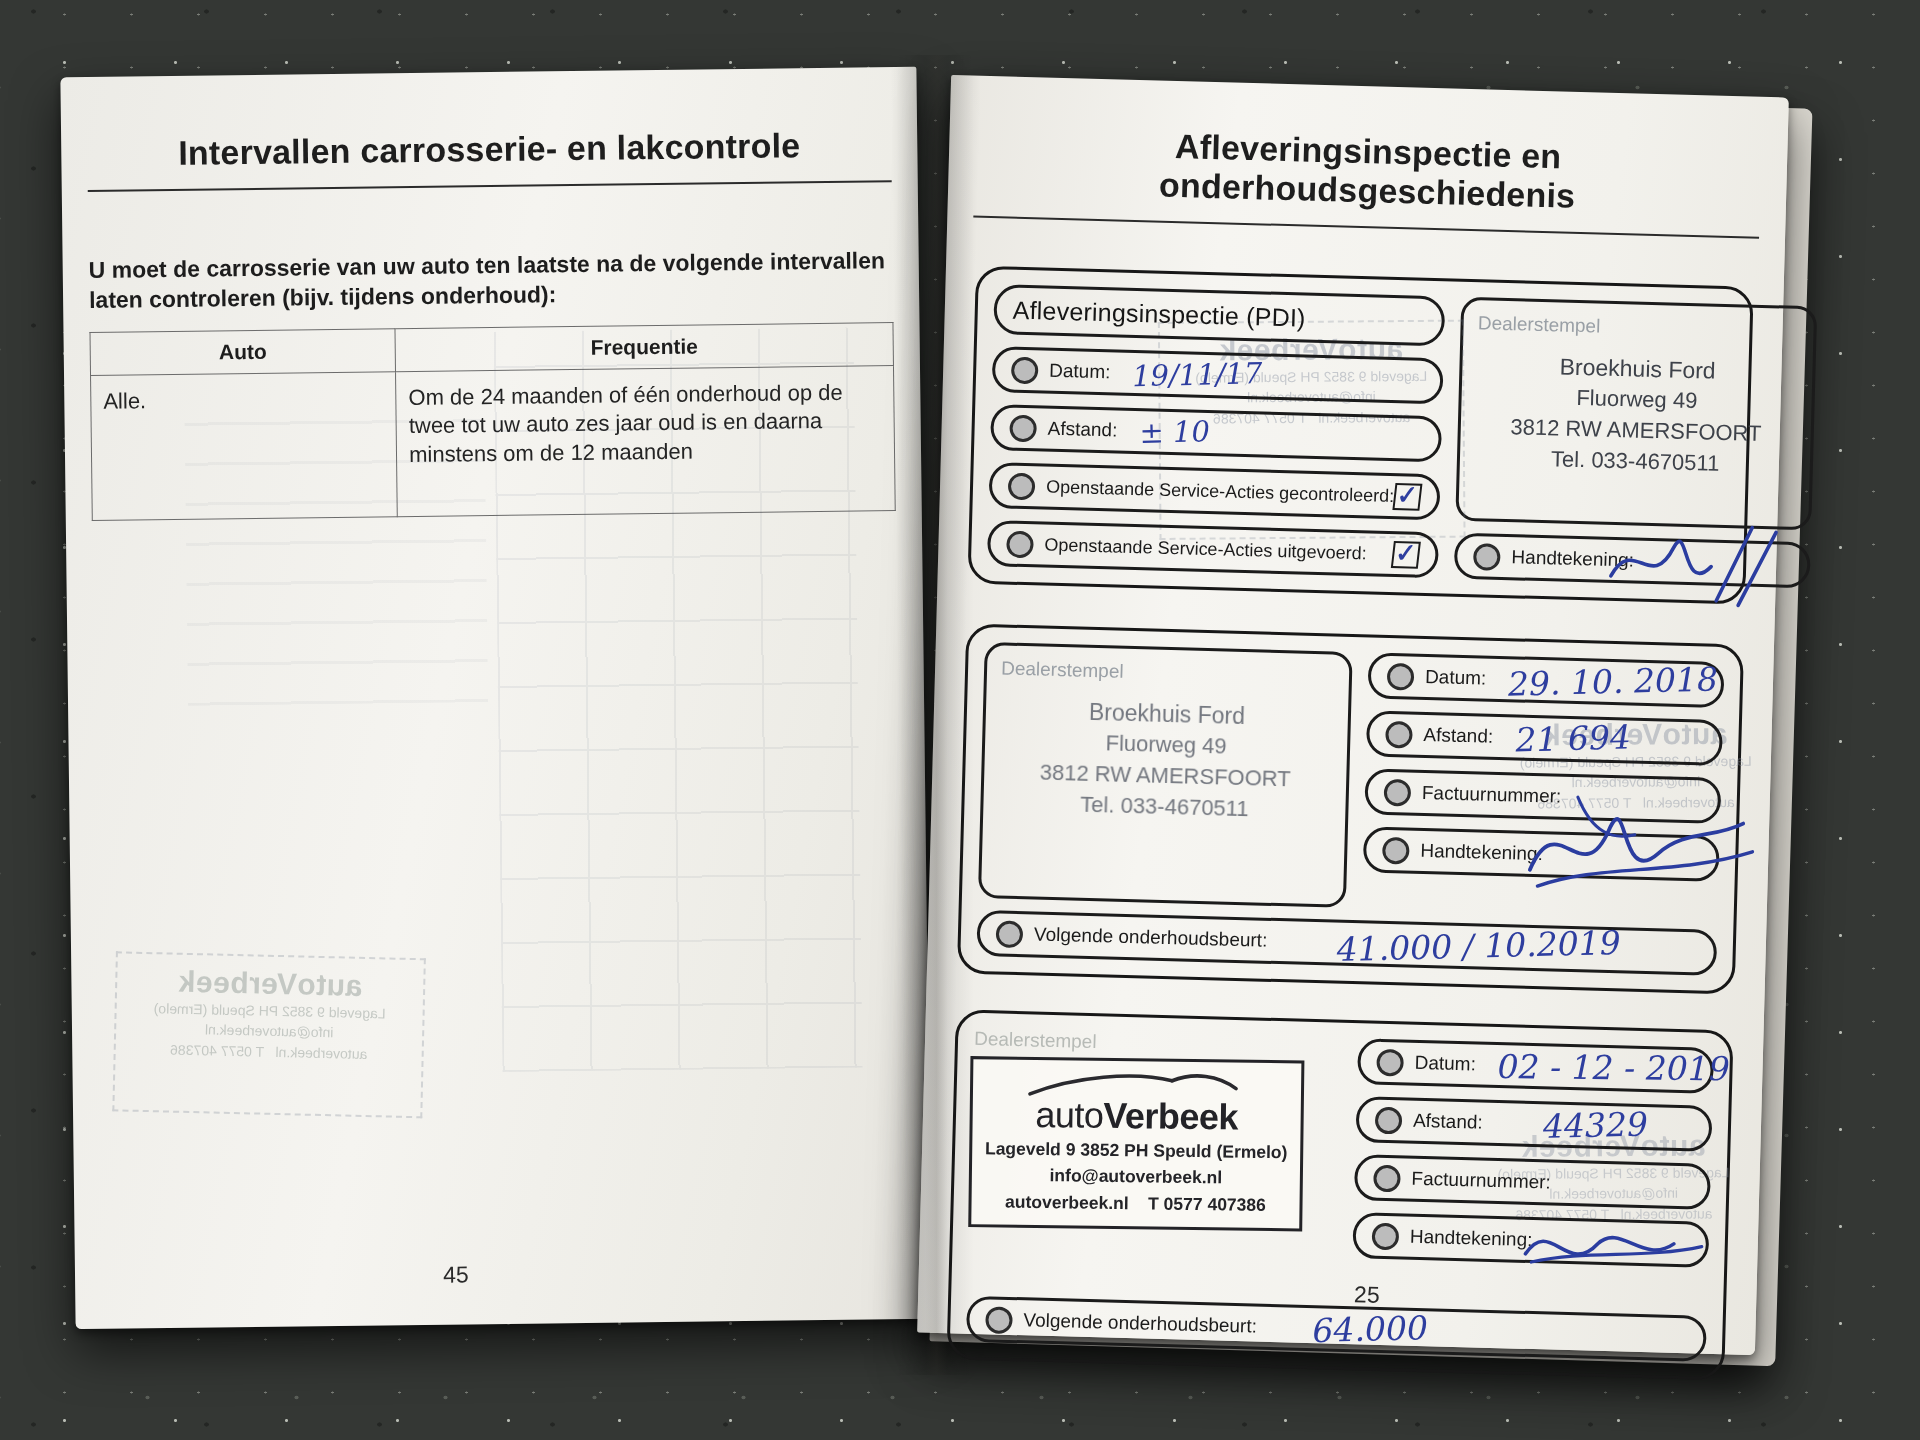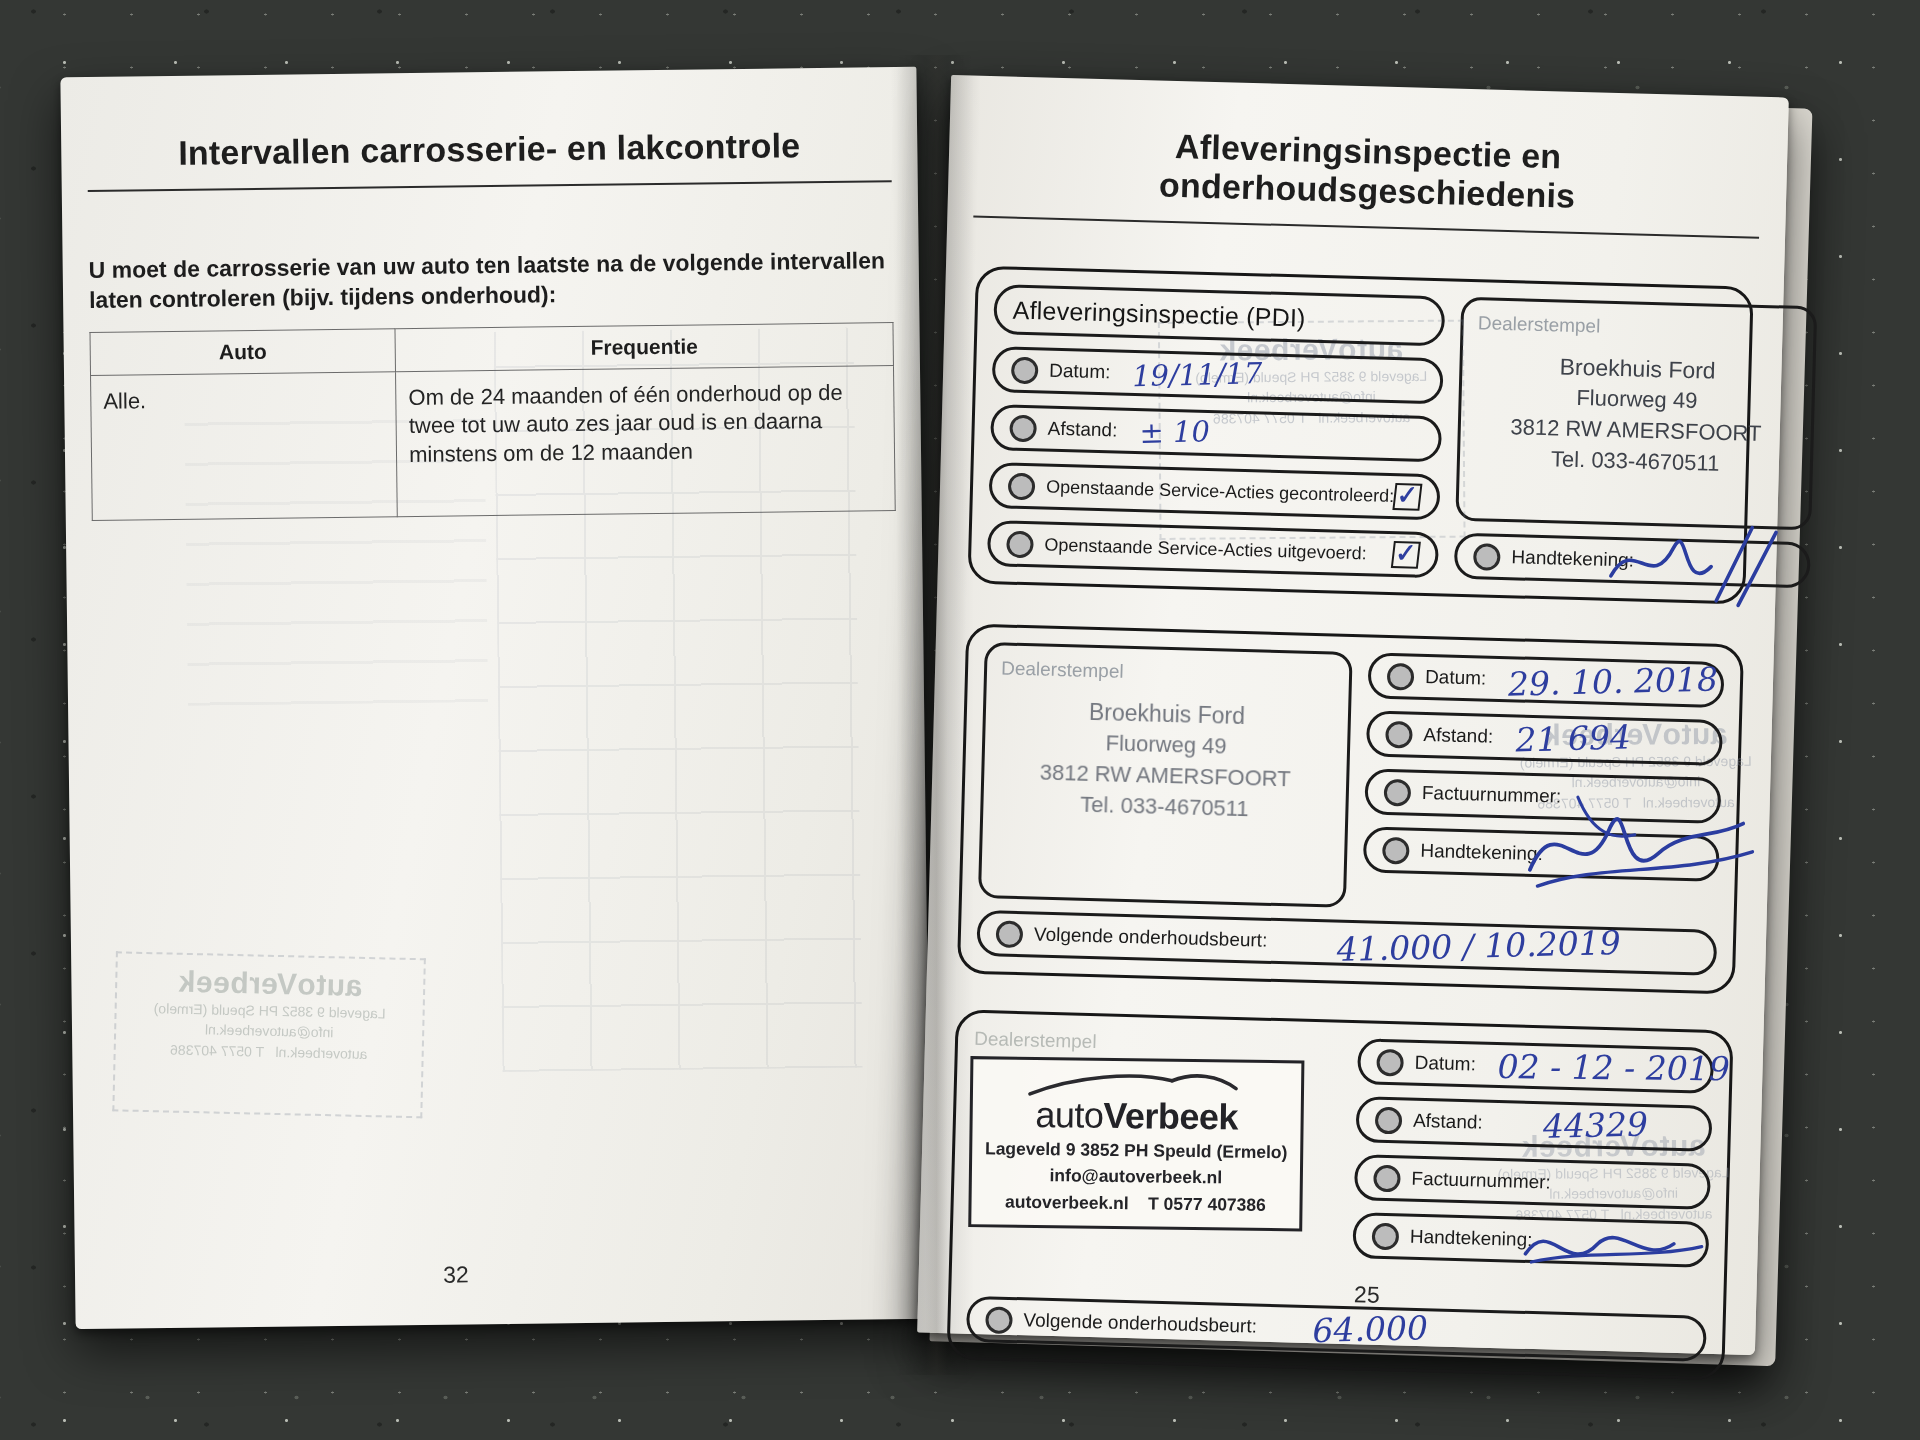--- a/index.html
+++ b/index.html
@@ -145,21 +145,21 @@
       </tbody>
     </table>
 
     <div class="ghost boxed ghost-left">
       <div class="gb">autoVerbeek</div>
       <div class="gl">Lageveld 9 3852 PH Speuld (Ermelo)</div>
       <div class="gl">info@autoverbeek.nl</div>
       <div class="gl">autoverbeek.nl   T 0577 407386</div>
     </div>
 
-    <div class="page-num">32</div>
+    <div class="page-num">45</div>
   </div>
 
   <div class="page-right-under page"></div>
   <div class="page page-right">
     <div class="crease-r"></div>
 
     <div class="pg-title">Afleveringsinspectie en onderhoudsgeschiedenis</div>
     <div class="rule"></div>
 
     <div class="box box1">

